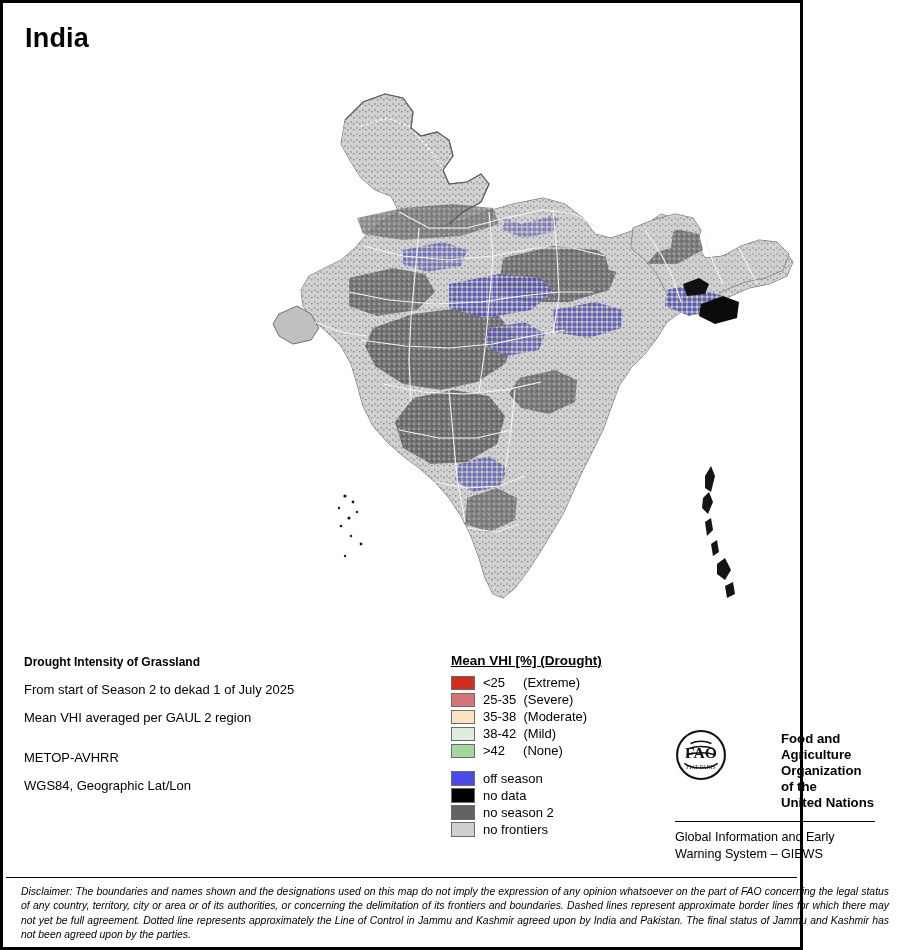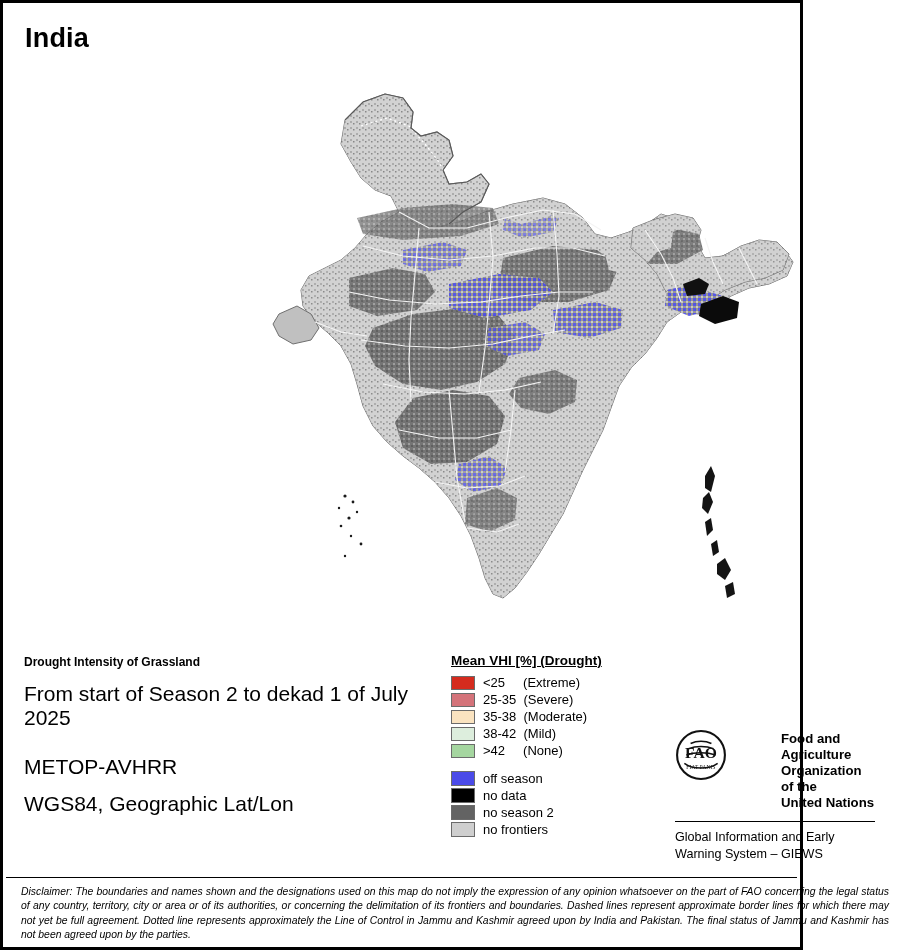--- a/index.html
+++ b/index.html
@@ -47,21 +47,21 @@
     left: 21px;
     top: 652px;
     width: 430px;
   }
   #caption .cap-title {
     font-size: 12px;
     font-weight: bold;
     margin-bottom: 13px;
   }
   #caption .cap-line {
-    font-size: 21px;
+    font-size: 13px;
     margin-bottom: 13px;
   }
   #caption .cap-gap { height: 12px; }
 
   
   #legend {
     position: absolute;
     left: 448px;
     top: 650px;
     width: 200px;
@@ -322,20 +322,21 @@
         <circle cx="98" cy="458" r="1.2" fill="#1a1a1a"></circle>
         <circle cx="108" cy="466" r="1.4" fill="#1a1a1a"></circle>
         <circle cx="92" cy="478" r="1.2" fill="#1a1a1a"></circle>
       </g>
     </svg>
   </div>
 
   <div id="caption">
     <div class="cap-title">Drought Intensity of Grassland</div>
     <div class="cap-line">From start of Season 2 to dekad 1 of July 2025</div>
+    <div class="cap-line">Mean VHI averaged per GAUL 2 region</div>
     <div class="cap-gap"></div>
     <div class="cap-line">METOP-AVHRR</div>
     <div class="cap-line">WGS84, Geographic Lat/Lon</div>
   </div>
 
   <div id="legend">
     <div class="legend-title">Mean VHI [%] (Drought)</div>
 
     <div class="legend-row">
       <span class="legend-swatch" style="background-color: rgb(213, 43, 30);"></span>

